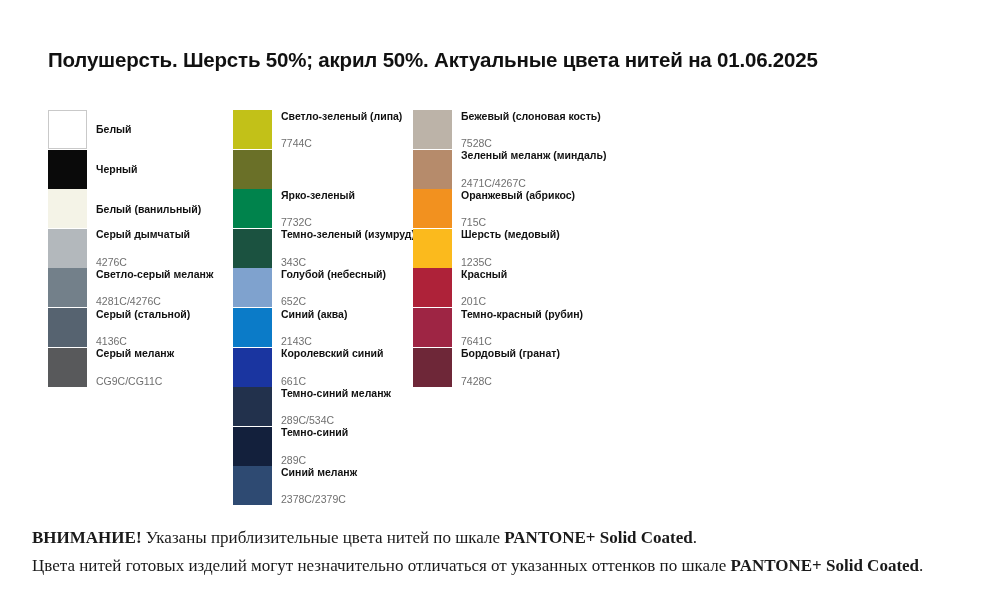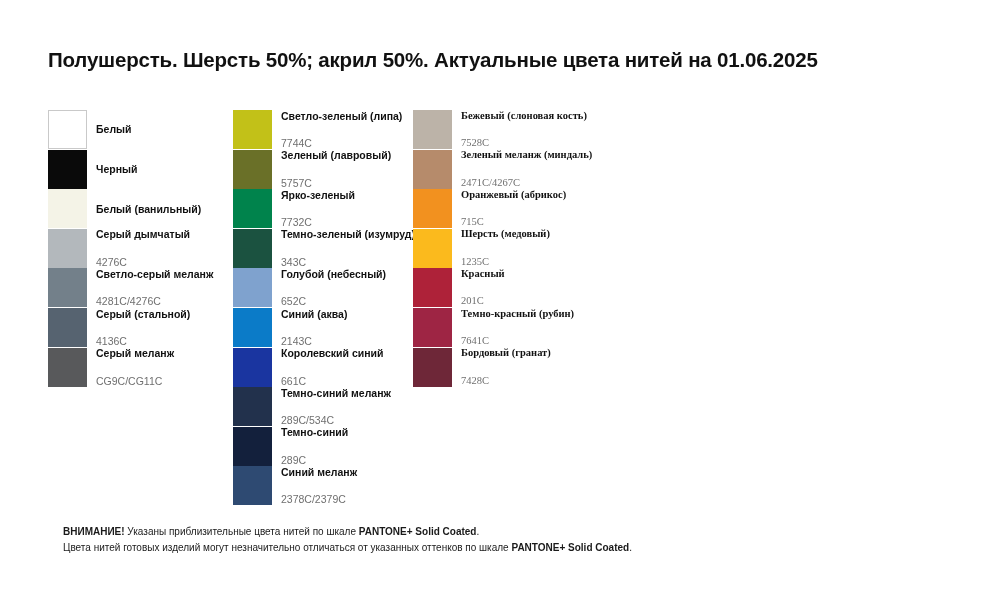--- a/index.html
+++ b/index.html
@@ -34,21 +34,21 @@
     left: 0;
     top: 110px;
     width: 1000px;
   }
   .column {
     position: absolute;
     top: 0;
   }
   .col-1 { left: 48px; }
   .col-2 { left: 233px; }
-  .col-3 { left: 413px; font-family: Liberation Serif, serif; }
+  .col-3 { left: 413px; }
 
   .swatch-row {
     position: relative;
     height: 39.6px;
     margin-bottom: 0px;
     width: 190px;
   }
   .swatch {
     position: absolute;
     left: 0;
@@ -78,26 +78,27 @@
   }
   .code {
     font-size: 10.5px;
     font-weight: normal;
     color: #6f6f6f;
     white-space: nowrap;
     margin-top: 15px;
   }
   .footer {
     position: absolute;
-    left: 63px;
+    left: 32px;
     top: 524px;
     width: 900px;
-    font-size: 10px;
+    font-size: 17px;
     line-height: 1.62;
     color: #1a1a1a;
+    font-family: Liberation Serif, serif;
   }
   .footer .line { white-space: nowrap; }
   .footer b { font-weight: bold; }
 </style>
 </head>
 <body>
 
 <div class="page">
 
   <div class="title">Полушерсть. Шерсть 50%; акрил 50%. Актуальные цвета нитей на 01.06.2025</div>
@@ -154,24 +155,20 @@
     <div class="column col-2">
         <div class="swatch-row">
           <div class="swatch" style="background: rgb(194, 193, 24);"></div>
           <div class="labels">
             <div class="name">Светло-зеленый (липа)</div>
             <div class="code">7744C</div>
           </div>
         </div>
         <div class="swatch-row">
           <div class="swatch" style="background: rgb(106, 112, 40);"></div>
-          <div class="labels">
-            <div class="name">Зеленый (лавровый)</div>
-            <div class="code">5757C</div>
-          </div>
         </div>
         <div class="swatch-row">
           <div class="swatch" style="background: rgb(0, 131, 76);"></div>
           <div class="labels">
             <div class="name">Ярко-зеленый</div>
             <div class="code">7732C</div>
           </div>
         </div>
         <div class="swatch-row">
           <div class="swatch" style="background: rgb(27, 82, 64);"></div>

